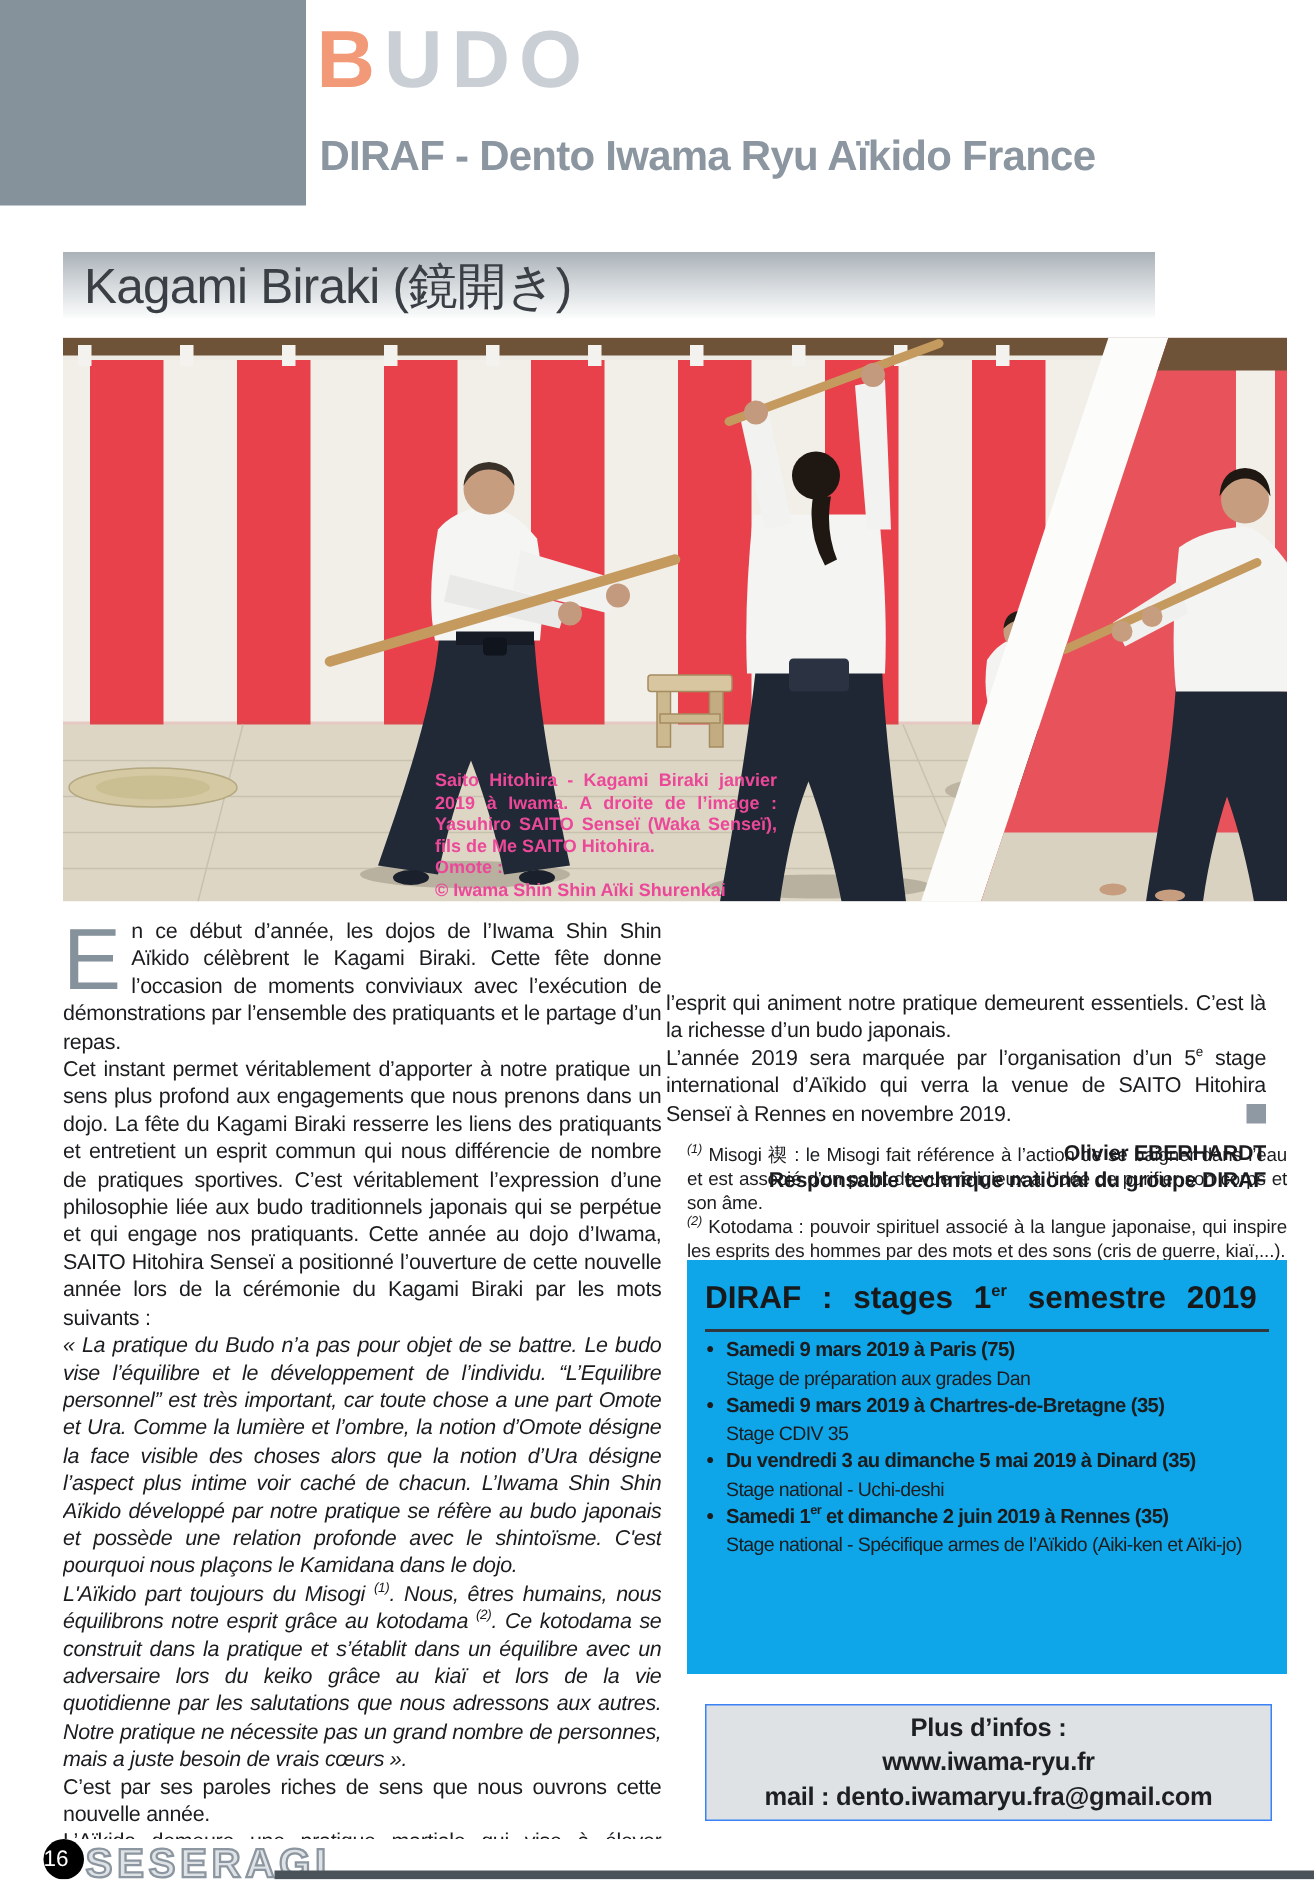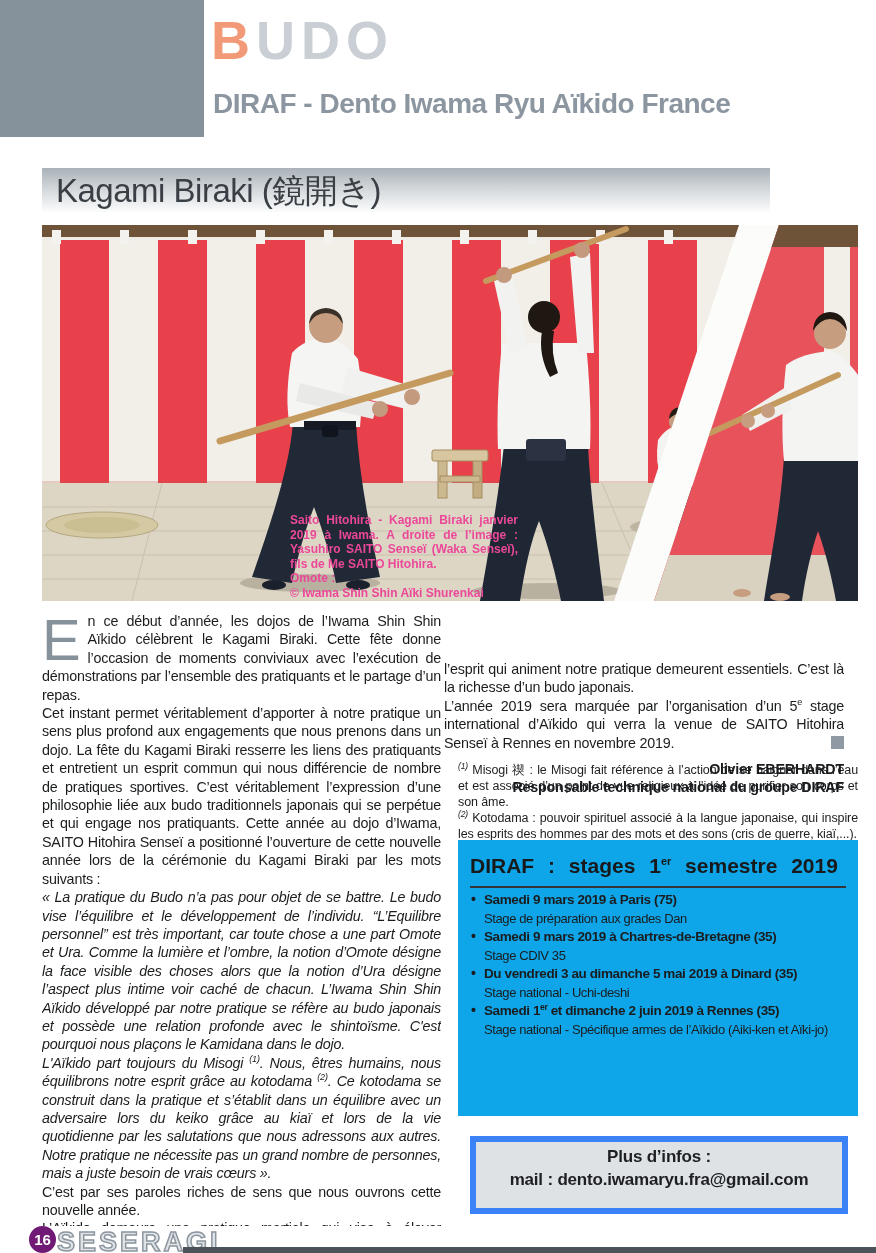--- a/index.html
+++ b/index.html
@@ -61,29 +61,29 @@
   .stages-list { list-style:none; margin-top:3px; }
   .stages-list li { position:relative; padding-left:14px; }
   .stages-list li::before { content:"\2022"; position:absolute; left:1px; top:0; font-weight:bold; font-size:14px; }
   .stage-head { font-weight:bold; font-size:13.5px; line-height:18.5px; letter-spacing:-0.4px; white-space:nowrap; overflow:hidden; }
   .stage-head sup { font-size:8.5px; vertical-align:super; line-height:0; }
   .stage-sub { font-size:13px; line-height:18.5px; letter-spacing:-0.4px; white-space:nowrap; overflow:hidden; }
 
   
   .infos-box {
     position:absolute; left:470px; top:1136px; width:378px; height:78px;
-    background:#dee2e5; border:6px solid #3b82f6;
+    background:#dee2e5; border:1px solid #3b82f6;
     text-align:center; font-weight:bold; font-size:17px; line-height:23px; color:#1d1f22;
     padding-top:3px; letter-spacing:-0.2px;
   }
 
   
   .page-num {
     position:absolute; left:29px; top:1226px; width:27px; height:27px; border-radius:50%;
-    background:#701a75; color:#ffffff; font-weight:bold; font-size:15px; text-align:center; line-height:27px;
+    background:#000000; color:#ffffff; font-weight:normal; font-size:15px; line-height:27px;
   }
   .magazine {
     position:absolute; left:57px; top:1227px; font-size:27px; font-weight:bold; letter-spacing:3px;
     color:#dfe3e6; -webkit-text-stroke:1.5px #8c96a0;
   }
   .bottom-strip { position:absolute; left:183px; top:1247px; width:693px; height:6px; background:#4a525a; }
 </style>
 </head>
 <body>
 
@@ -262,20 +262,21 @@
       </li>
       <li>
         <div class="stage-head"><span>Samedi 1</span><sup>er</sup><span> et dimanche 2 juin 2019 à Rennes (35)</span></div>
         <div class="stage-sub">Stage national - Spécifique armes de l’Aïkido (Aiki-ken et Aïki-jo)</div>
       </li>
     </ul>
   </div>
 
   <div class="infos-box">
     <div>Plus d’infos :</div>
+    <div>www.iwama-ryu.fr</div>
     <div>mail : dento.iwamaryu.fra@gmail.com</div>
   </div>
 
   <div class="page-num">16</div>
   <div class="magazine">SESERAGI</div>
   <div class="bottom-strip"></div>
 
 </div>
 
 </body></html>

